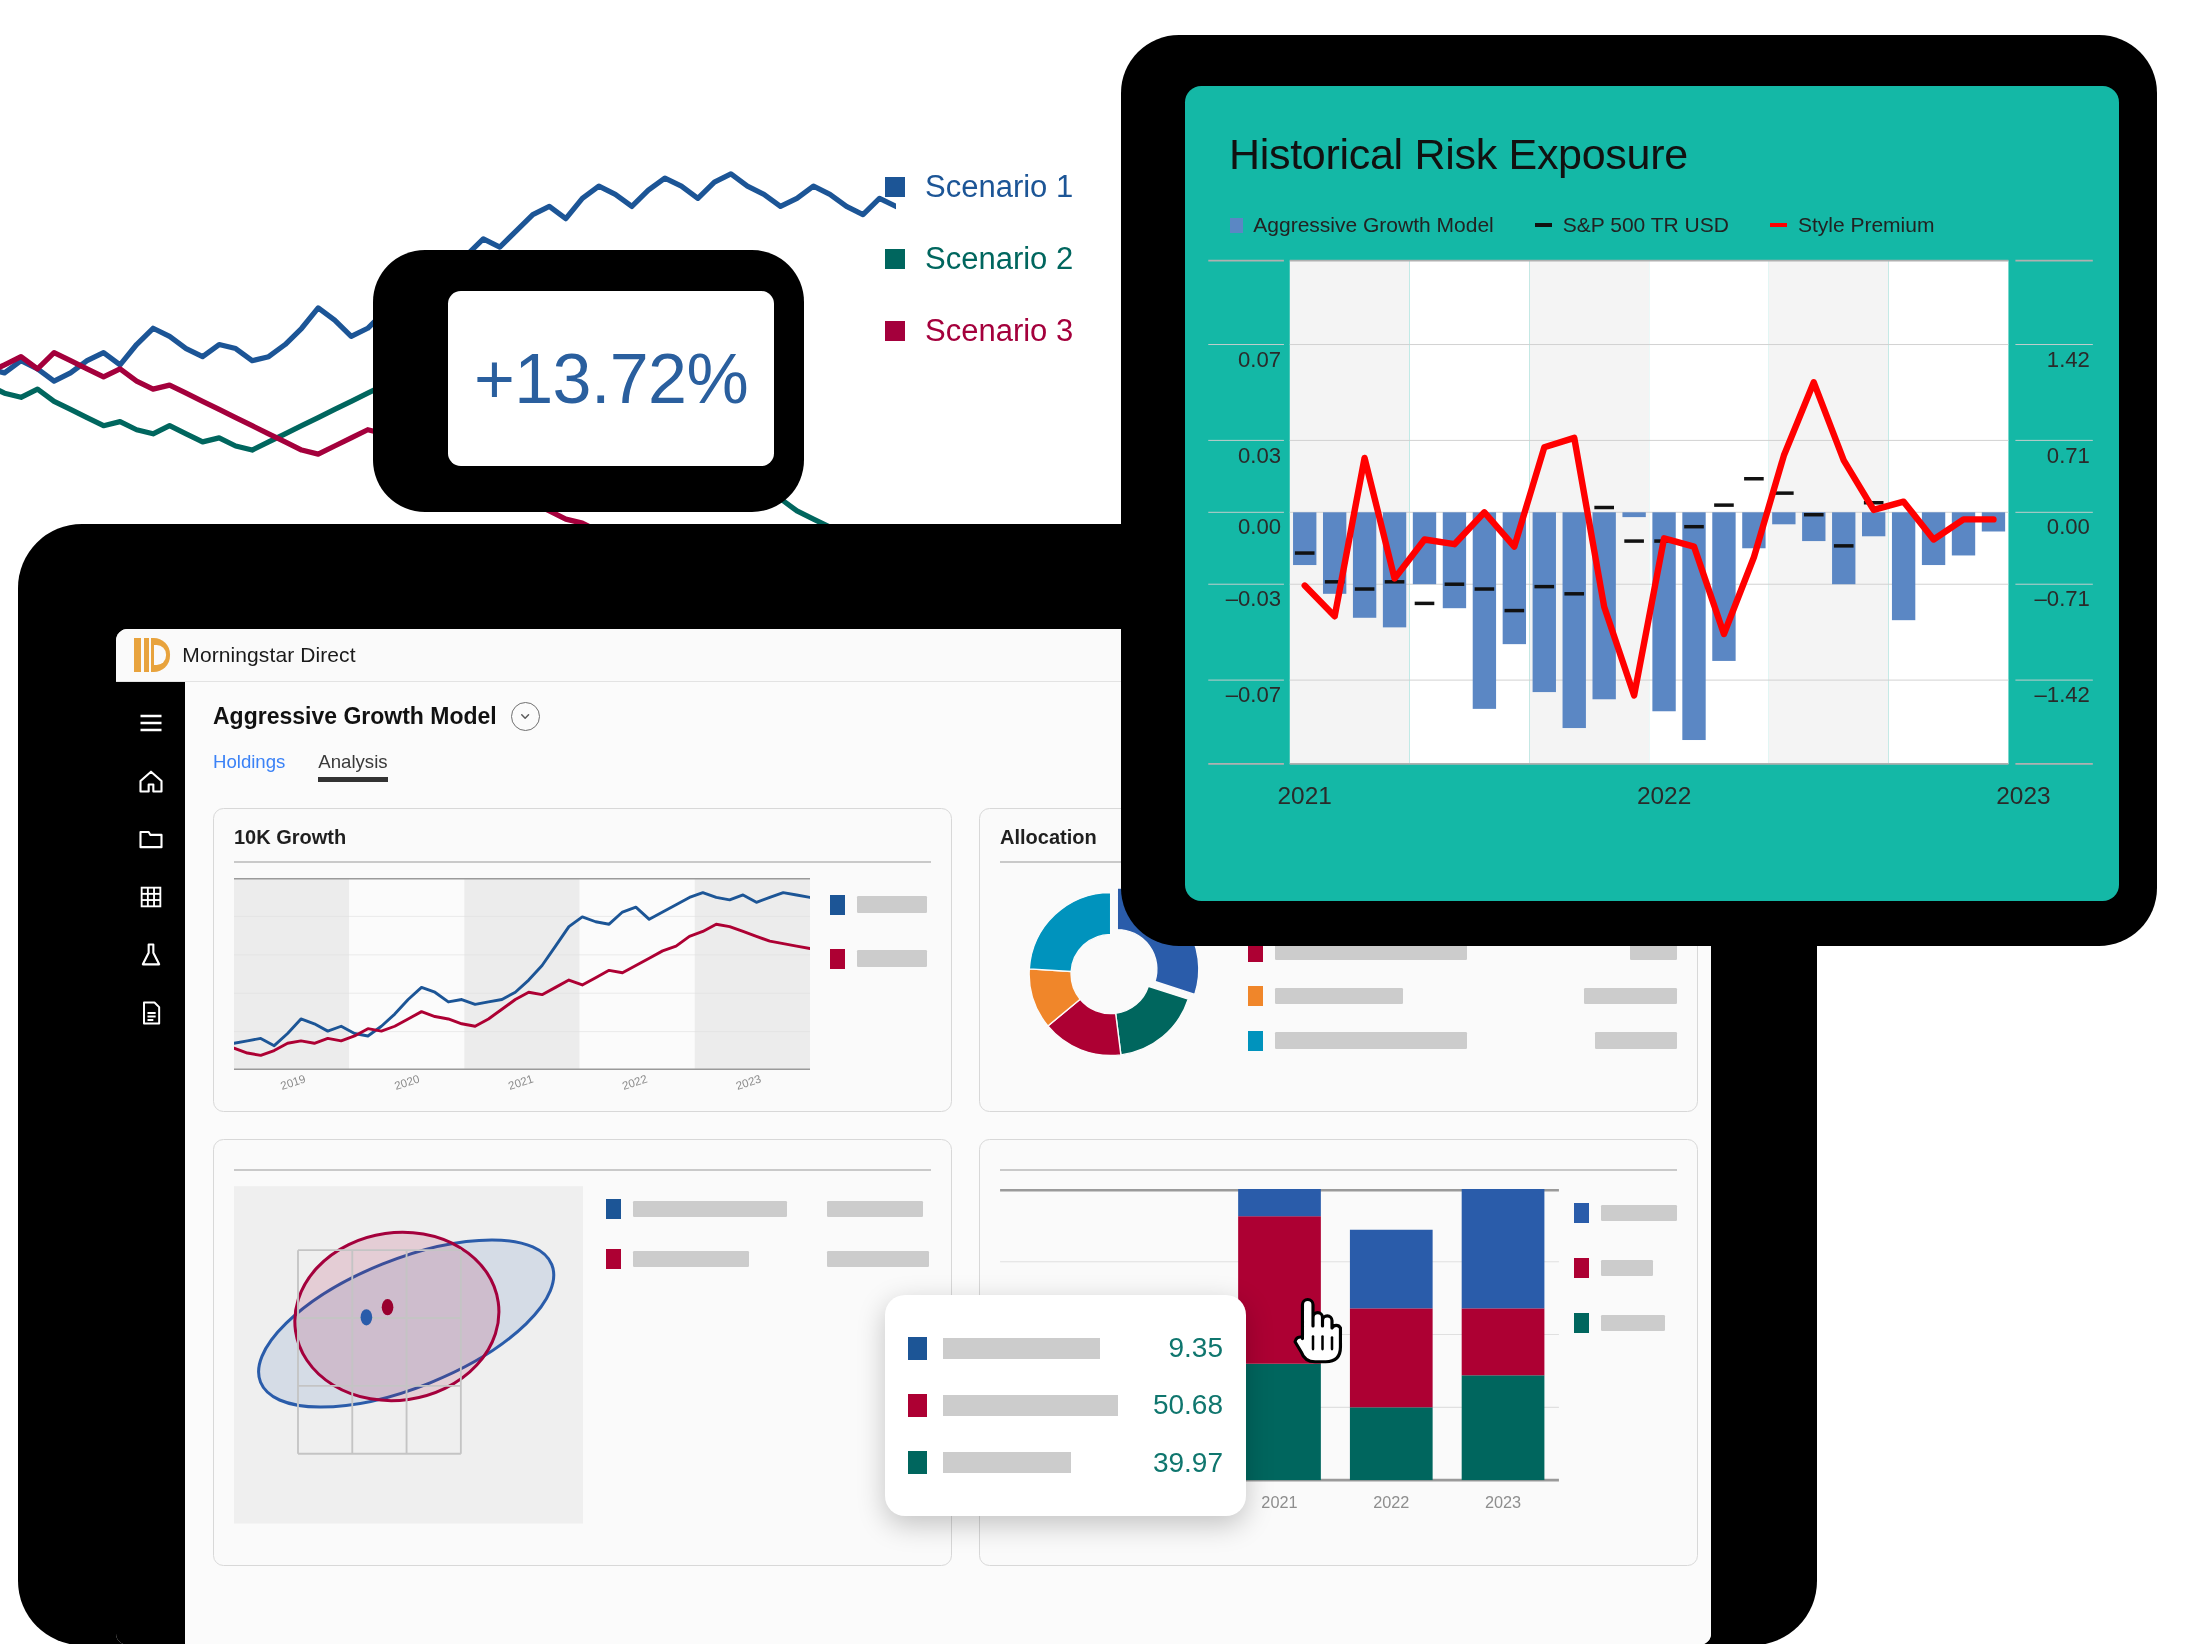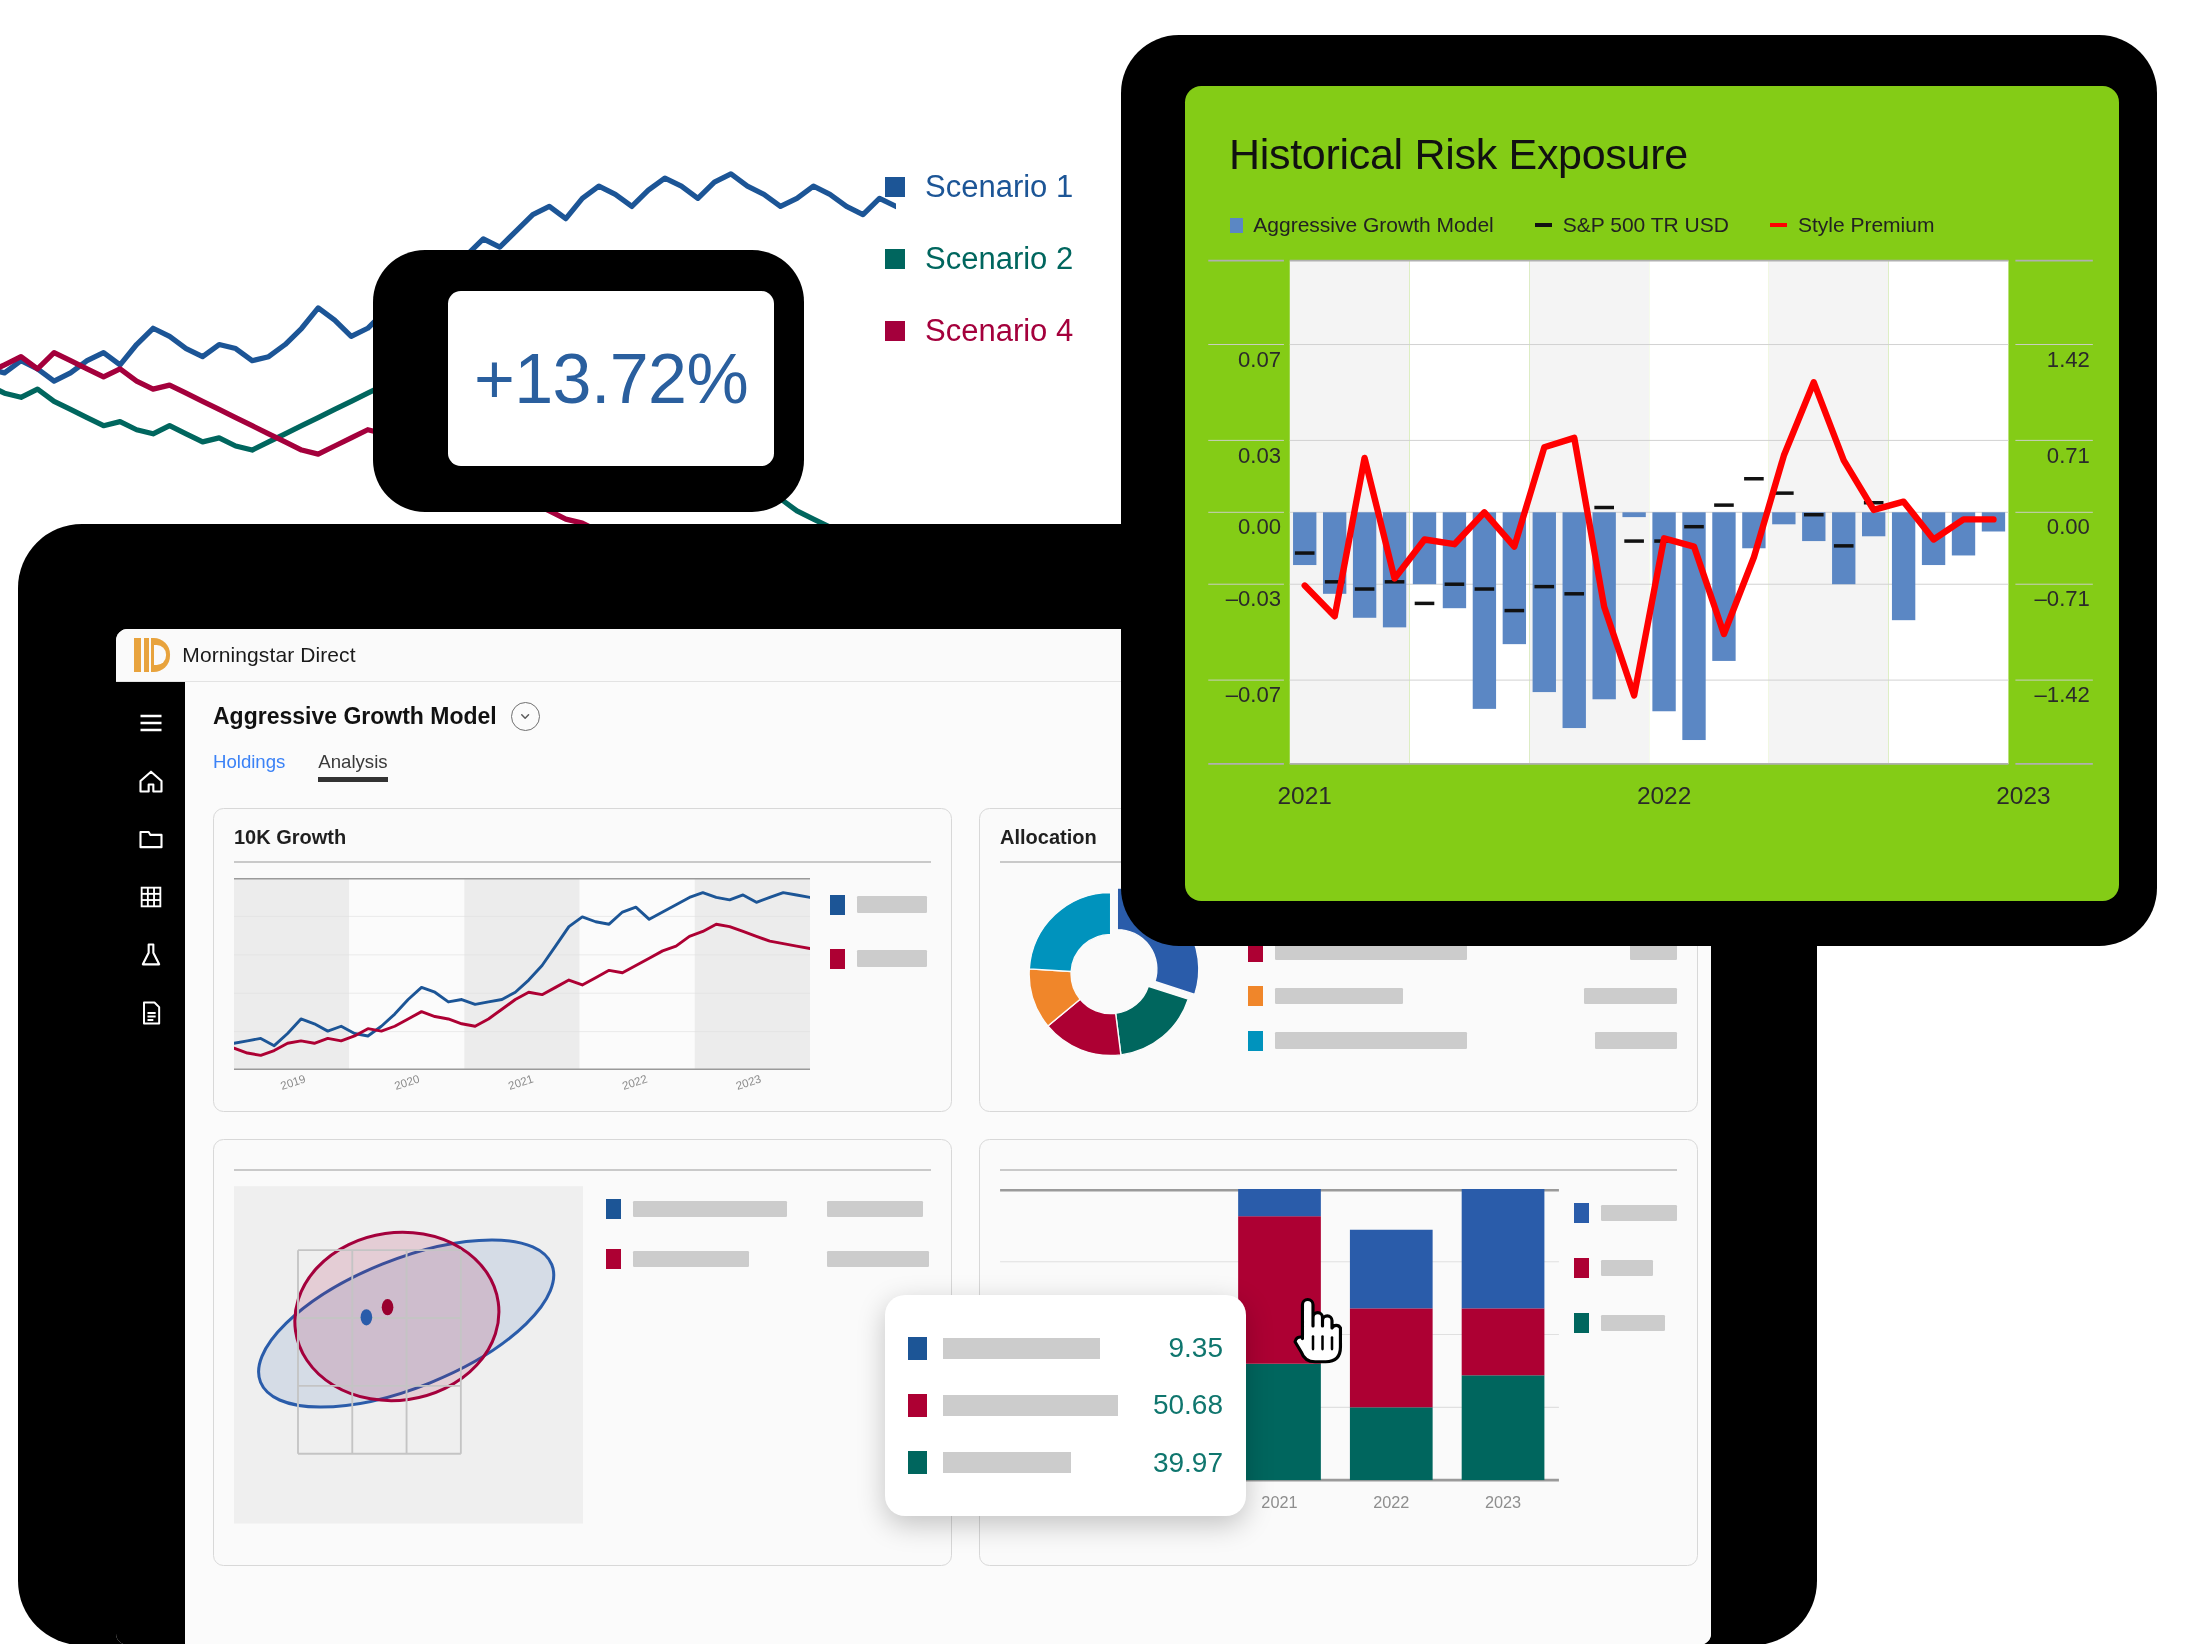--- a/index.html
+++ b/index.html
@@ -46,21 +46,21 @@
   .card{background:#fafafa;border:1.2px solid #d8d8d8;border-radius:10.5px;padding:17.5px 20px;}
   .card-title{font-size:20px;font-weight:bold;color:#1f1f1f;}
   .card-rule{height:2.3px;background:#c9c9c9;margin-top:11.6px;}
 
   .ph{background:#cccccc;height:16.3px;border-radius:1.2px;}
   .sw{width:15px;height:20px;flex:none;}
 
   
   #risk-device{left:1121px;top:35px;width:1036px;height:911px;border-radius:58px;}
   #risk-screen{left:1185px;top:86px;width:934px;height:815px;border-radius:16.3px;
-               background:#84cc16;padding:0;}
+               background:#14b8a6;padding:0;}
   .risk-title{font-size:43px;color:#111;margin:44px 0 0 44px;letter-spacing:-0.3px;}
   .risk-legend{display:flex;align-items:center;gap:41px;margin:34px 0 0 45px;font-size:21px;color:#222;}
   .risk-legend .li{display:flex;align-items:center;gap:10.5px;}
   .lsq{width:12.8px;height:15px;}
   .ldash{width:17.5px;height:4.7px;}
 
   
   #callout-frame{left:373px;top:250px;width:431px;height:262px;border-radius:52px;background:#000;}
   #callout{left:428px;top:291px;width:326px;height:175px;background:#fff;border-radius:12.8px;
            display:flex;align-items:center;justify-content:center;margin-left:20px;}
@@ -97,21 +97,21 @@
   <div class="row">
     <span class="sq" style="background:#1c5596"></span>
     <span style="color:#1c5596">Scenario 1</span>
   </div>
   <div class="row">
     <span class="sq" style="background:#00665e"></span>
     <span style="color:#00665e">Scenario 2</span>
   </div>
   <div class="row">
     <span class="sq" style="background:#a4003c"></span>
-    <span style="color:#a4003c">Scenario 4</span>
+    <span style="color:#a4003c">Scenario 3</span>
   </div>
 </div>
 
 <div class="layer device-frame" id="callout-frame"></div>
 <div class="layer" id="callout">
   <span class="val">+13.72%</span>
 </div>
 
 <div class="layer device-frame" id="app-device"></div>
 <div class="layer" id="app-screen">

